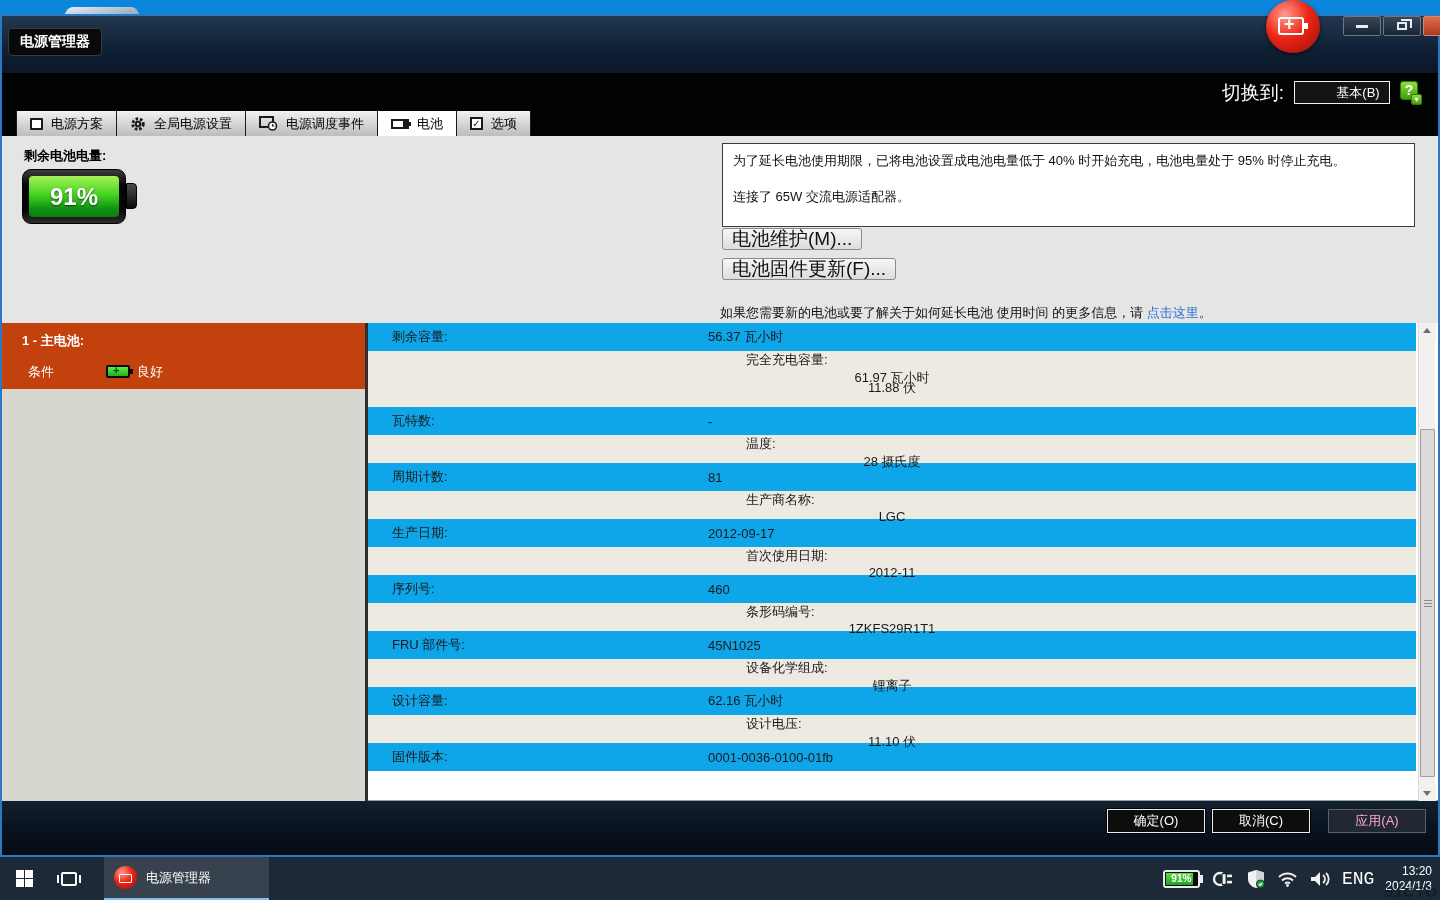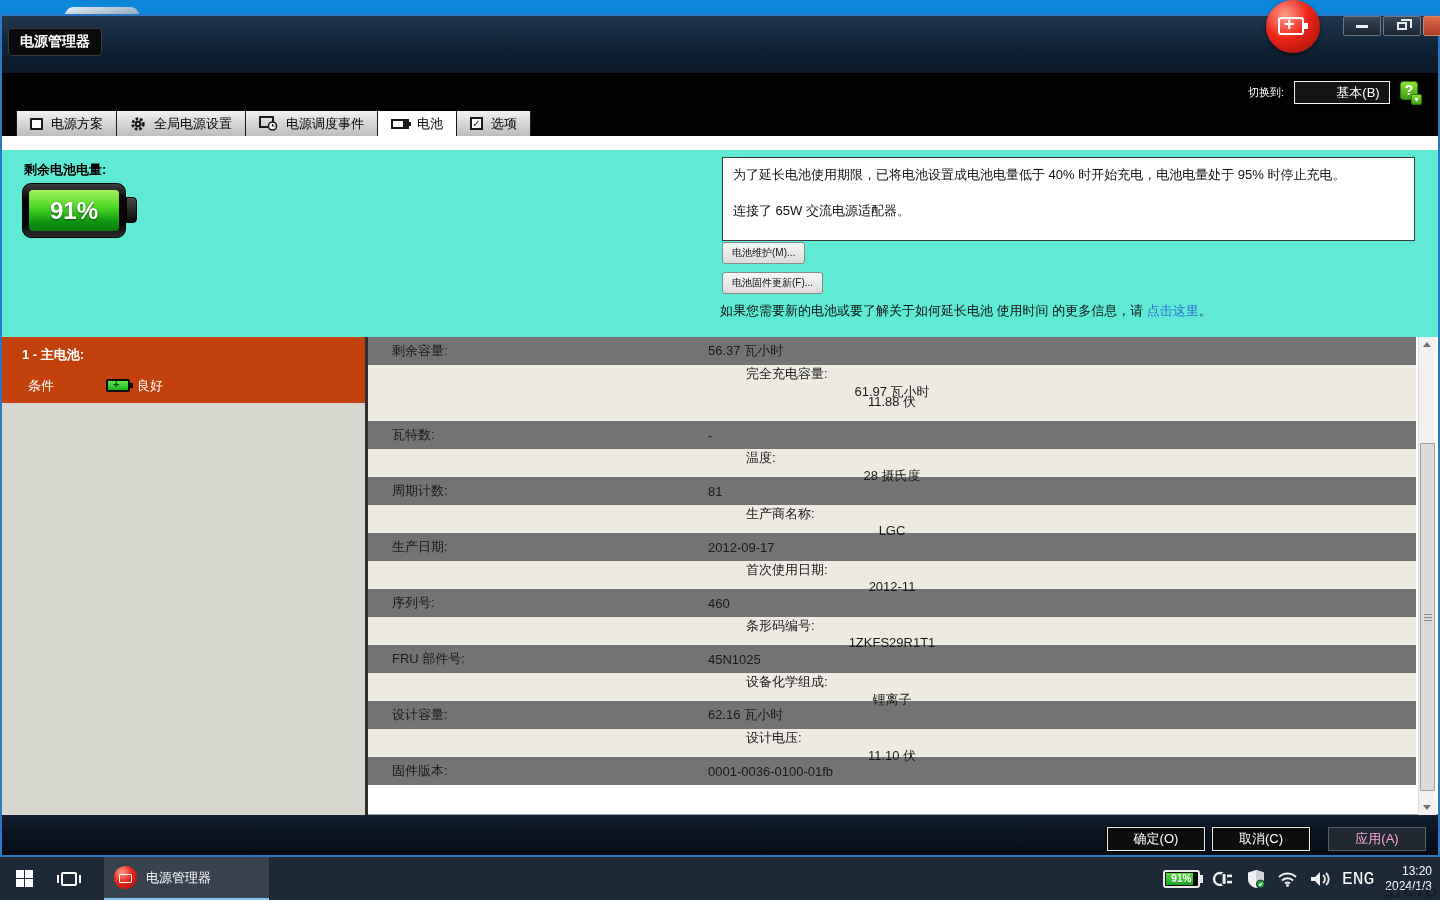--- a/index.html
+++ b/index.html
@@ -12,21 +12,21 @@
     background:linear-gradient(160deg,#eef3f8,#aeb9c4 60%,#8d99a5); border-radius:5px; opacity:.95;
     transform:perspective(60px) rotateX(45deg); }
 
   
   .window { position:absolute; left:0; top:14px; width:1440px; height:843px;
     border:2px solid #2b79c2; background:#fff; display:flex; flex-direction:column; }
   .win-header { height:58px; background:linear-gradient(180deg,#21384f 0%,#102238 55%,#0a1726 100%);
     border-bottom:1px solid #000; }
   .black-band { height:37px; background:#020202; display:flex; align-items:center;
     justify-content:flex-end; padding-right:16px; gap:10px; }
-  .switch-label { color:#fff; font-size:11px; }
+  .switch-label { color:#fff; font-size:19px; }
   .basic-btn { width:96px; height:23px; background:#141414; border:1px solid #f2f2f2;
     box-shadow:0 0 0 1px #000; color:#fff; font-size:13px; display:flex;
     align-items:center; justify-content:center; cursor:pointer;padding-left:32px; }
   .help-icon { width:22px; height:24px; position:relative; cursor:pointer; }
   .help-q { position:absolute; left:0; top:0; width:18px; height:19px; border-radius:3px;
     background:linear-gradient(180deg,#8fe13b,#3f9c0e); color:#fff; font-weight:bold;
     font-size:14px; display:flex; align-items:center; justify-content:center;
     border:1px solid #2e7a08; }
   .help-a { position:absolute; right:0; bottom:0; width:11px; height:11px; border-radius:2px;
     background:linear-gradient(180deg,#8fe13b,#3f9c0e); color:#fff; font-size:8px;
@@ -41,74 +41,74 @@
   .tab.active { background:#fff; }
   .ticon { display:inline-block; position:relative; }
   .i-page { width:13px; height:12px; border:2px solid #1a1a1a; background:#fff; border-radius:1px; }
   .i-batt { width:18px; height:10px; border:2px solid #1a1a1a; background:#fff; position:relative; }
   .i-batt::after { content:""; position:absolute; right:-4px; top:1px; width:3px; height:4px; background:#1a1a1a; }
   .i-batt::before { content:""; position:absolute; right:0; top:0; width:4px; height:6px; background:#1a1a1a; }
   .i-check { width:13px; height:13px; border:2px solid #1a1a1a; background:#fff; color:#1a1a1a;
     font-weight:bold; font-size:10px; line-height:9px; text-align:center; }
 
   
-  .content-top { height:187px; background:#5eead4; position:relative;margin-top:14px; }
+  .content-top { height:187px; background:#e5e5e5; position:relative; }
   .remaining-label { position:absolute; left:22px; top:11px; font-size:13px; font-weight:bold; color:#000; }
   .gauge { position:absolute; left:20px; top:33px; width:104px; height:55px;
     background:linear-gradient(180deg,#3c3c3c,#050505 30%,#050505 75%,#2e2e2e);
     border:1px solid #000; border-radius:9px; padding:6px; }
   .gauge-fill { width:100%; height:100%; border-radius:4px;
     background:linear-gradient(180deg,#a6f258 0%,#45d422 45%,#0e9212 80%,#0b7d10 100%);
     display:flex; align-items:center; justify-content:center; }
   .gauge-pct { color:#fff; font-size:24px; font-weight:bold; text-shadow:0 1px 2px rgba(0,0,0,.6); }
   .gauge-cap { position:absolute; left:124px; top:47px; width:11px; height:26px;
     background:linear-gradient(180deg,#4a4a4a,#0a0a0a); border:1px solid #000; border-radius:0 4px 4px 0; }
   .notice-box { position:absolute; left:720px; top:7px; width:693px; height:84px;
     border:1px solid #3c3c3c; background:#fff; padding:8px 10px; font-size:13px; color:#111; line-height:1.45; }
   .notice-line2 { margin-top:17px; }
   .btn-light { position:absolute; left:720px; height:22px; padding:9px 9px;
     background:linear-gradient(180deg,#f7f7f7,#dcdcdc); border:1px solid #8a8a8a; border-radius:3px;
-    font-size:10px; color:#111; display:flex; align-items:center; cursor:pointer; }
+    font-size:19px; color:#111; display:flex; align-items:center; cursor:pointer; }
   .btn-maint { top:92px; }
   .btn-firm { top:122px; }
-  .info-line { position:absolute; left:718px; top:152px; font-size:13px; color:#111; }
+  .info-line { position:absolute; left:718px; top:168px; font-size:13px; color:#111; }
   .info-link { color:#2f6fd6; cursor:pointer; }
 
   
   .content-bottom { height:478px; position:relative; background:#fff; border-bottom:1px solid #9aa0a6; }
   .left-panel { position:absolute; left:0; top:0; width:363px; height:478px; background:#d7d7d0; }
   .panel-header { height:66px; background:#c2410c; color:#fff; position:relative; }
   .panel-title { position:absolute; left:20px; top:9px; font-size:13px; font-weight:bold; }
   .cond-label { position:absolute; left:26px; top:40px; font-size:13px; }
   .cond-batt { position:absolute; left:104px; top:42px; width:24px; height:13px;
     background:linear-gradient(180deg,#66e84a,#18b41c); border:2px solid #0c0c0c; border-radius:2px; }
   .cond-batt::after { content:""; position:absolute; right:-5px; top:2px; width:3px; height:5px; background:#0c0c0c; }
   .cond-batt span { position:absolute; left:5px; top:-3px; color:#064d0a; font-size:11px; font-weight:bold; }
   .cond-value { position:absolute; left:135px; top:40px; font-size:13px; }
   .v-divider { position:absolute; left:363px; top:0; width:3px; height:478px; background:#2f2f2f; }
   .dtable { position:absolute; left:366px; top:0; width:1048px; height:478px; }
-  .trow { height:28px; display:flex; align-items:center; font-size:13px; color:#1a1a1a; background:#737373; }
+  .trow { height:28px; display:flex; align-items:center; font-size:13px; color:#1a1a1a; background:#0ea5e9; }
   .trow.beige { background:#edeae2;flex-direction:column; }
   .trow .tlabel { width:340px; padding-left:24px; }
   .scrollbar { position:absolute; right:3px; top:0; width:17px; height:478px; background:#f2f1ef;
     border-left:1px solid #dadada; }
   .sb-btn { position:absolute; left:0; width:17px; height:16px; background:#f2f1ef; cursor:pointer; }
   .sb-up { top:0; } .sb-down { bottom:0; }
   .sb-up::after { content:""; position:absolute; left:4px; top:5px; border-left:4px solid transparent;
     border-right:4px solid transparent; border-bottom:5px solid #6e6e6e; }
   .sb-down::after { content:""; position:absolute; left:4px; bottom:5px; border-left:4px solid transparent;
     border-right:4px solid transparent; border-top:5px solid #6e6e6e; }
   .sb-thumb { position:absolute; left:1px; top:106px; width:15px; height:348px; background:#dcdbd9;
     border:1px solid #9f9f9f; border-radius:1px; cursor:pointer; }
   .sb-thumb::after { content:""; position:absolute; left:3px; top:170px; width:8px; height:1px;
     background:#8a8a8a; box-shadow:0 3px 0 #8a8a8a, 0 6px 0 #8a8a8a; }
 
   
   .win-footer { flex:1; background:linear-gradient(180deg,#13202f 0%,#0a1421 45%,#050b14 100%);
-    display:flex; justify-content:flex-end; align-items:center; padding:8px 12px 0 0; }
+    display:flex; justify-content:flex-end; align-items:flex-start; padding:8px 12px 0 0; }
   .btn-dark { width:98px; height:24px; background:#0d0d0d; border:1px solid #ececec;
     box-shadow:0 0 0 1px #000; color:#fff; font-size:13px; display:flex; align-items:center;
     justify-content:center; margin-left:7px; cursor:pointer; }
   .btn-dark.disabled { background:#212831; border-color:#5a6069; color:#f9a8d4;
     box-shadow:none; margin-left:18px; cursor:default; }
 
   
   .tooltip { position:absolute; left:8px; top:28px; background:rgba(8,8,8,.92);
     border:1px solid #3a3a3a; border-radius:4px; color:#fff; font-size:14px; font-weight:bold;
     padding:4px 11px; z-index:30; }

